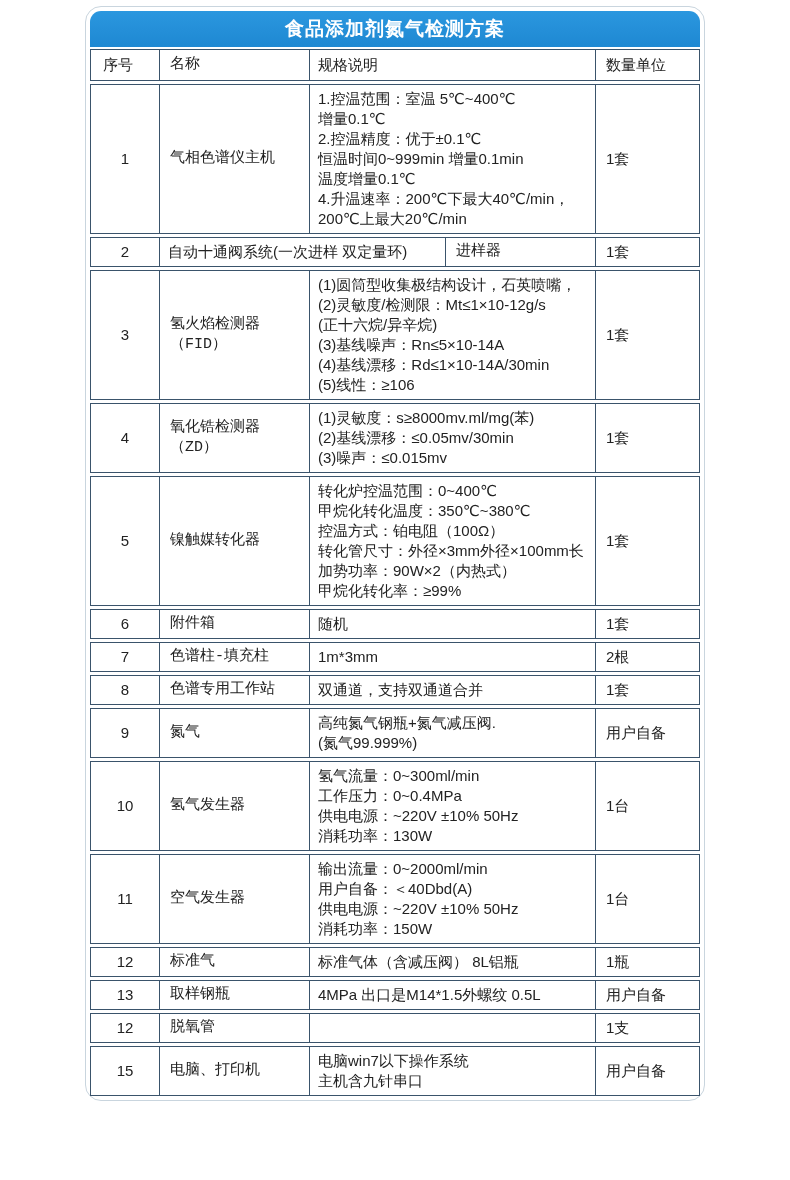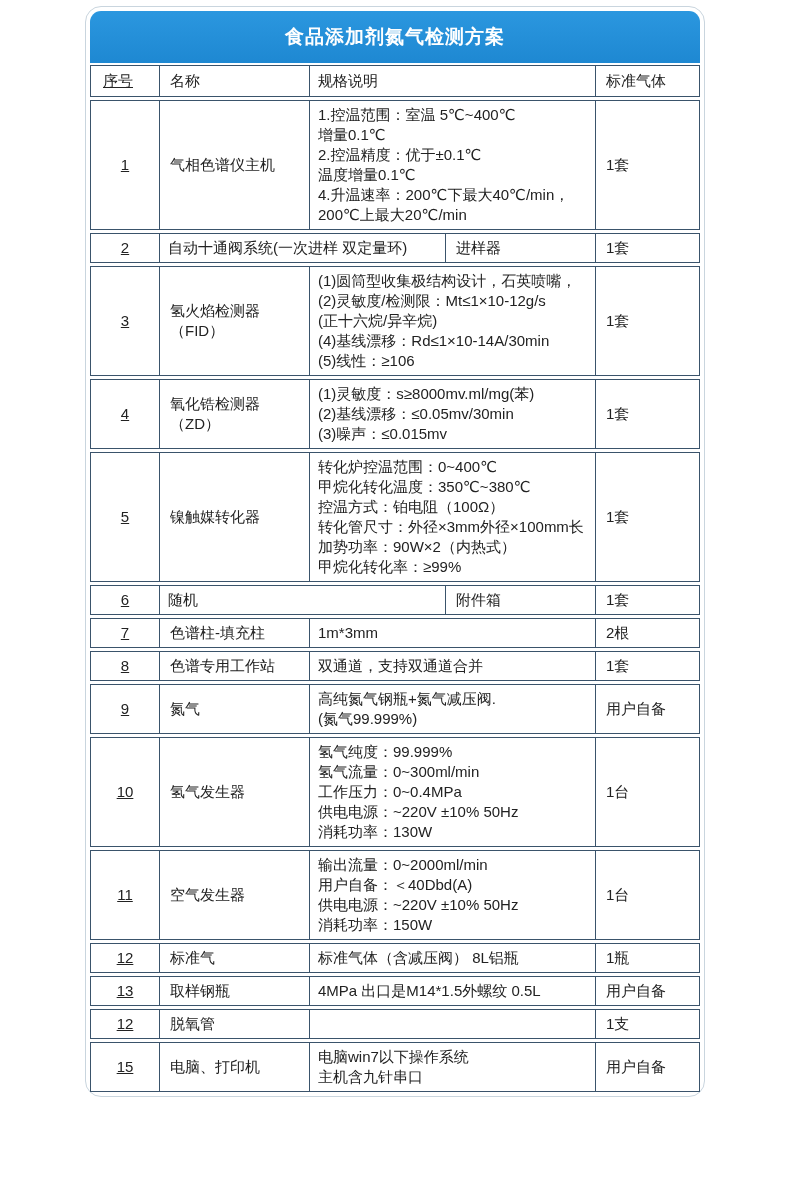--- a/index.html
+++ b/index.html
@@ -21,21 +21,21 @@
   .card {
     width: 620px;
     box-sizing: border-box;
     border: 1px solid var(--card-border, #C9D5DE);
     border-radius: 16px;
     padding: 4px;
     background: #ffffff;
     align-self: flex-start;
   }
   .title-bar {
-    height: 52px;
+    height: 36px;
     border-radius: 11px 11px 0 0;
     background: linear-gradient(180deg, var(--title-blue-top, #2B97DF), var(--title-blue, #1E88D2));
     color: #ffffff;
     font-size: 19px;
     font-weight: bold;
     letter-spacing: 1px;
     display: flex;
     align-items: center;
     justify-content: center;
   }
@@ -51,51 +51,52 @@
   .cell {
     box-sizing: border-box;
     border-right: 1px solid var(--line, #3A536B);
     display: flex;
     align-items: center;
     font-size: 15px;
     line-height: 20px;
     padding: 4px 10px;
   }
   .cell:last-child { border-right: none; }
-  .c-no   { width: 69px;  justify-content: center; padding: 4px 2px; text-decoration: underline; }
-  .c-name { width: 150px; }
+  .c-no   { width: 69px;  justify-content: center; padding: 4px 2px; }
+  .c-name { width: 150px; font-family: Liberation Mono, monospace; }
   .c-spec { width: 286px; padding: 4px 8px; }
   .c-qty  { width: 101px; flex: 1; }
   .header .cell { padding-top: 5px; padding-bottom: 5px; }
   .header .c-no { justify-content: flex-start; padding-left: 12px; }
   .spec-lines { width: 100%; }
   .spec-line { white-space: nowrap; }
 </style>
 </head>
 <body>
 
 <div class="page">
   <div class="card">
     <div class="title-bar">食品添加剂氮气检测方案</div>
     <div class="grid">
       <div class="t-row header">
         <div class="cell c-no">序号</div>
         <div class="cell c-name">名称</div>
         <div class="cell c-spec">规格说明</div>
-        <div class="cell c-qty">标准气体</div>
+        <div class="cell c-qty">数量单位</div>
       </div>
       <div id="rows">
   <div class="t-row">
     <div class="cell c-no">1</div>
     <div class="cell c-name">气相色谱仪主机</div>
     <div class="cell c-spec">
       <div class="spec-lines">
                 <div class="spec-line">1.控温范围：室温 5℃~400℃</div>
                 <div class="spec-line">增量0.1℃</div>
                 <div class="spec-line">2.控温精度：优于±0.1℃</div>
+                <div class="spec-line">恒温时间0~999min 增量0.1min</div>
                 <div class="spec-line">温度增量0.1℃</div>
                 <div class="spec-line">4.升温速率：200℃下最大40℃/min，</div>
                 <div class="spec-line">200℃上最大20℃/min</div>
               </div>
     </div>
     <div class="cell c-qty">1套</div>
   </div>
 
   <div class="t-row">
     <div class="cell c-no">2</div>
@@ -109,20 +110,21 @@
   </div>
 
   <div class="t-row">
     <div class="cell c-no">3</div>
     <div class="cell c-name">氢火焰检测器（FID）</div>
     <div class="cell c-spec">
       <div class="spec-lines">
                 <div class="spec-line">(1)圆筒型收集极结构设计，石英喷嘴，</div>
                 <div class="spec-line">(2)灵敏度/检测限：Mt≤1×10-12g/s</div>
                 <div class="spec-line">(正十六烷/异辛烷)</div>
+                <div class="spec-line">(3)基线噪声：Rn≤5×10-14A</div>
                 <div class="spec-line">(4)基线漂移：Rd≤1×10-14A/30min</div>
                 <div class="spec-line">(5)线性：≥106</div>
               </div>
     </div>
     <div class="cell c-qty">1套</div>
   </div>
 
   <div class="t-row">
     <div class="cell c-no">4</div>
     <div class="cell c-name">氧化锆检测器（ZD）</div>
@@ -147,26 +149,26 @@
                 <div class="spec-line">转化管尺寸：外径×3mm外径×100mm长</div>
                 <div class="spec-line">加势功率：90W×2（内热式）</div>
                 <div class="spec-line">甲烷化转化率：≥99%</div>
               </div>
     </div>
     <div class="cell c-qty">1套</div>
   </div>
 
   <div class="t-row">
     <div class="cell c-no">6</div>
+    <div class="cell c-name">附件箱</div>
     <div class="cell c-spec">
       <div class="spec-lines">
                 <div class="spec-line">随机</div>
               </div>
     </div>
-    <div class="cell c-name">附件箱</div>
     <div class="cell c-qty">1套</div>
   </div>
 
   <div class="t-row">
     <div class="cell c-no">7</div>
     <div class="cell c-name">色谱柱-填充柱</div>
     <div class="cell c-spec">
       <div class="spec-lines">
                 <div class="spec-line">1m*3mm</div>
               </div>
@@ -195,21 +197,20 @@
               </div>
     </div>
     <div class="cell c-qty">用户自备</div>
   </div>
 
   <div class="t-row">
     <div class="cell c-no">10</div>
     <div class="cell c-name">氢气发生器</div>
     <div class="cell c-spec">
       <div class="spec-lines">
-                <div class="spec-line">氢气纯度：99.999%</div>
                 <div class="spec-line">氢气流量：0~300ml/min</div>
                 <div class="spec-line">工作压力：0~0.4MPa</div>
                 <div class="spec-line">供电电源：~220V ±10% 50Hz</div>
                 <div class="spec-line">消耗功率：130W</div>
               </div>
     </div>
     <div class="cell c-qty">1台</div>
   </div>
 
   <div class="t-row">

